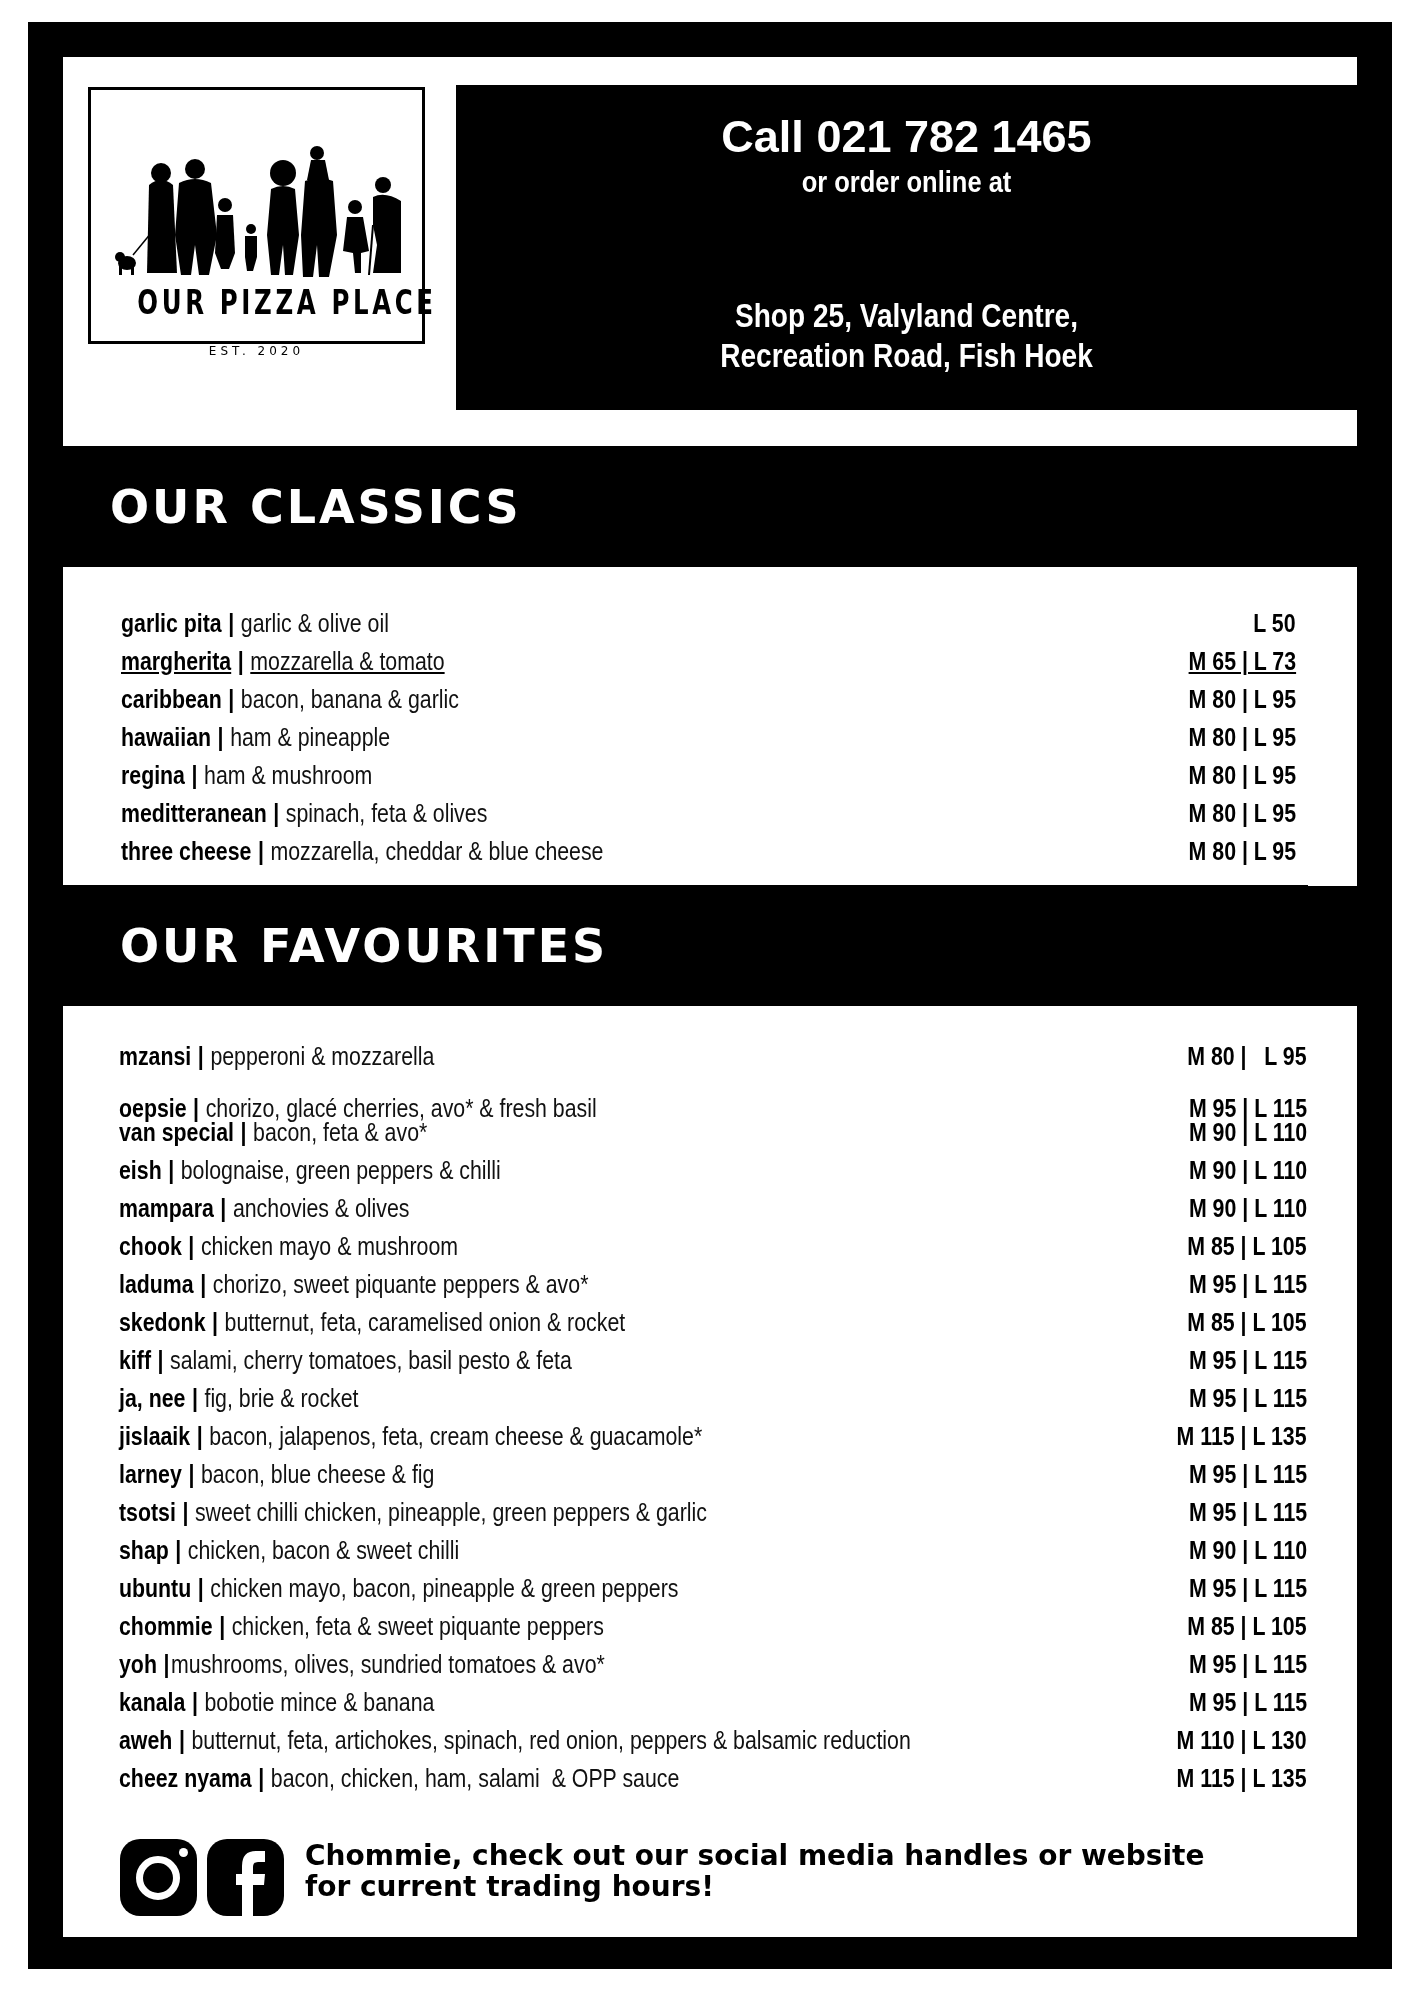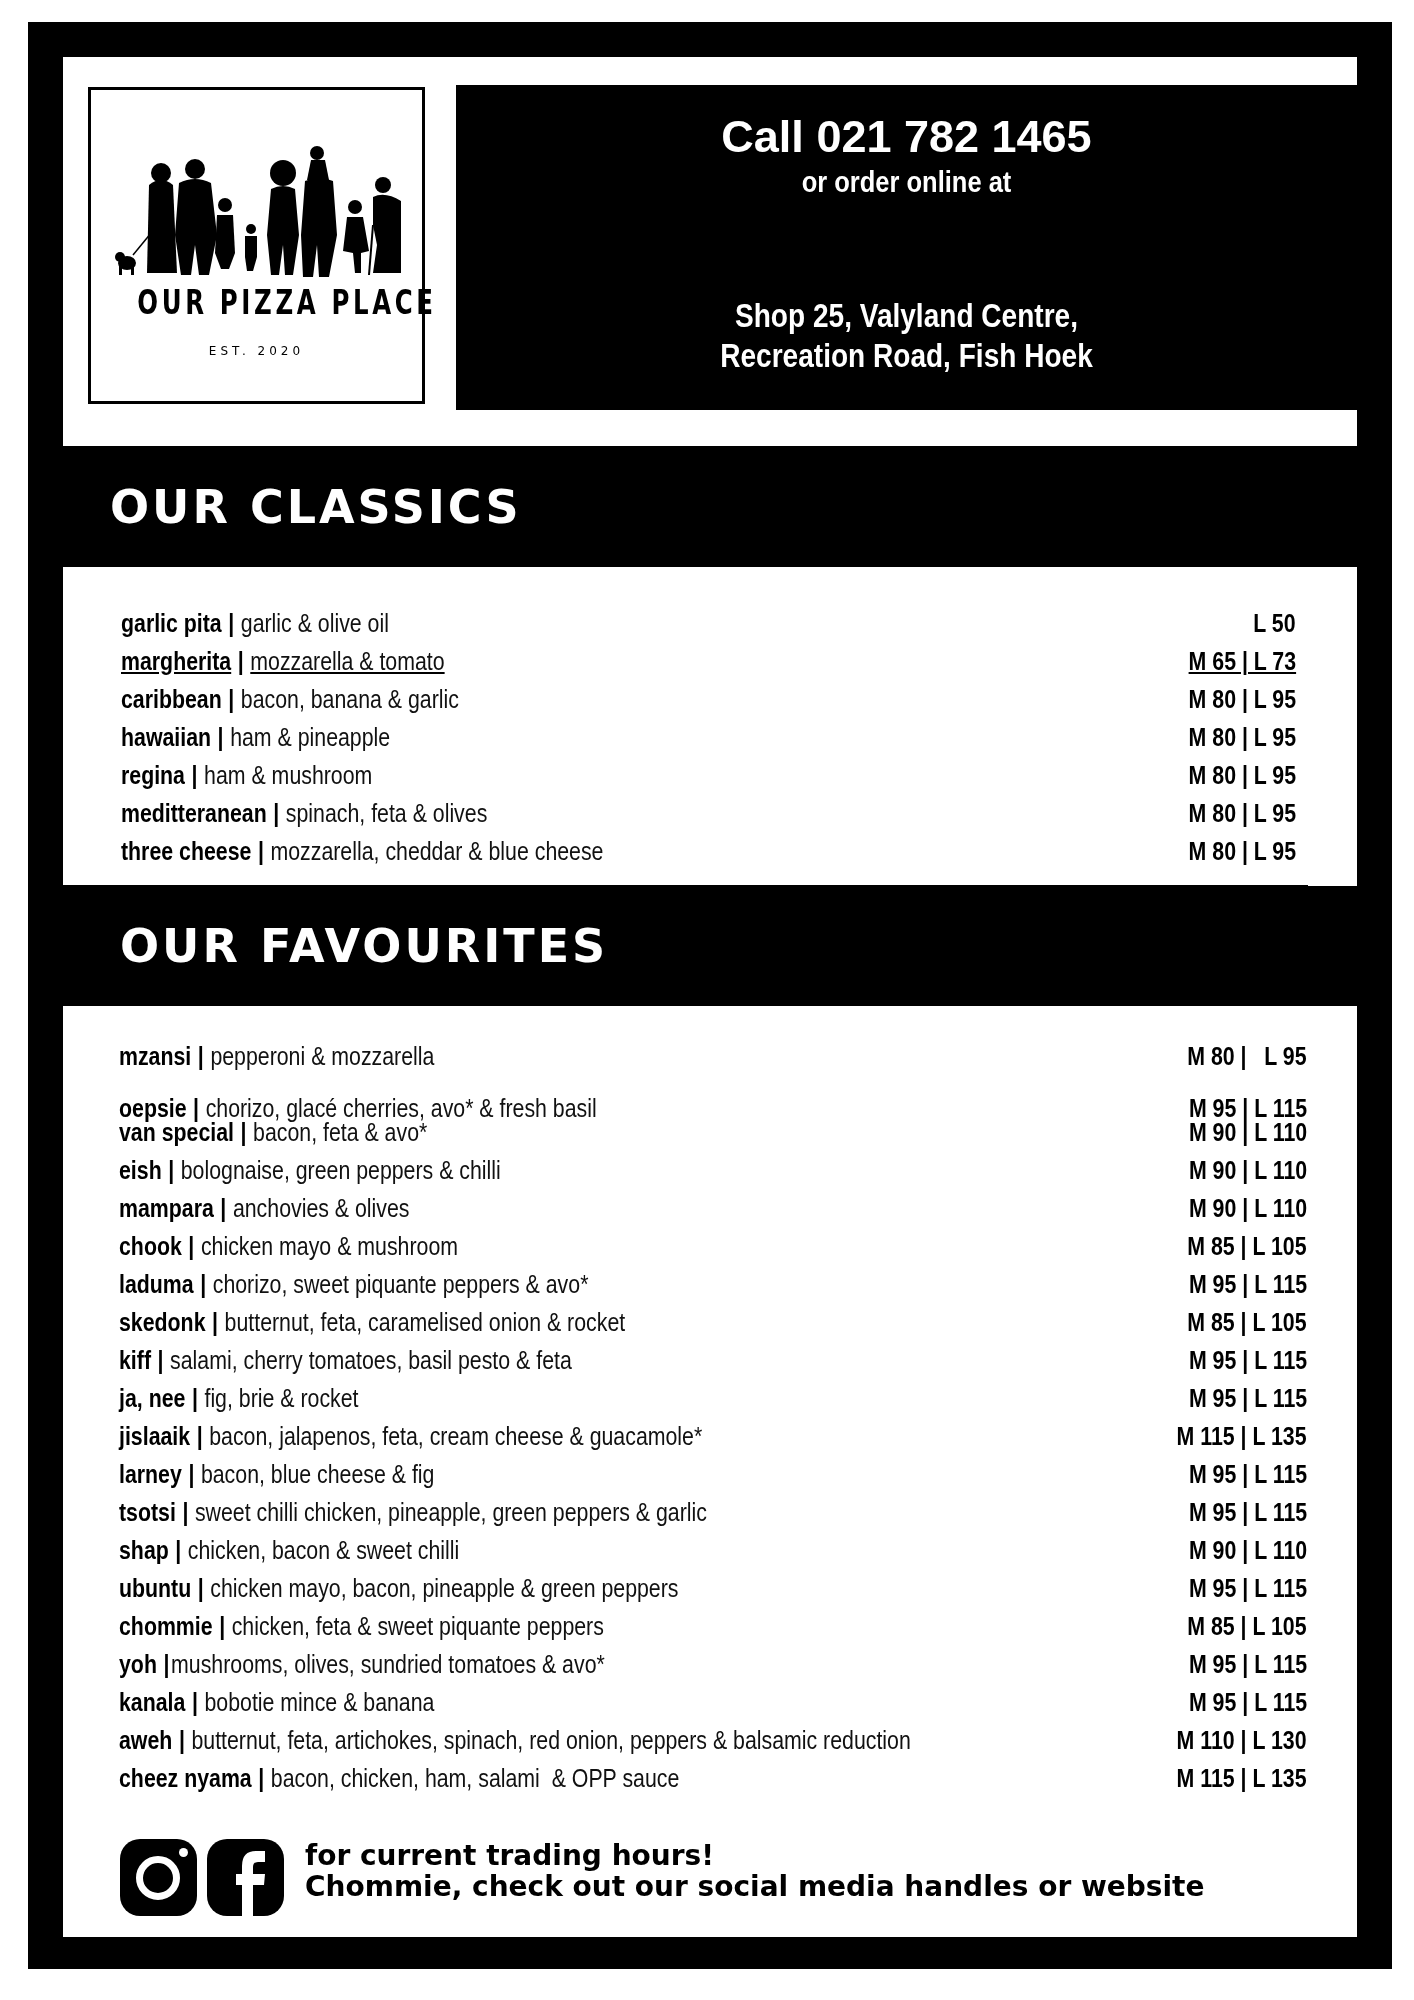--- a/index.html
+++ b/index.html
@@ -3,21 +3,21 @@
 <meta charset="utf-8">
 <style>
   * { margin: 0; padding: 0; box-sizing: border-box; }
   html, body { width: 1414px; height: 2000px; background: #ffffff; overflow: hidden; }
   body { position: relative; font-family: "Liberation Sans", sans-serif; color: #000; }
 
   .frame { position: absolute; left: 28px; top: 22px; width: 1364px; height: 1947px; background: #000; }
   .inner-white { position: absolute; background: #fff; }
 
   
-  .logo-box { position: absolute; left: 88px; top: 87px; width: 337px; height: 317px; border: 3px solid #000; background: #fff; }
+  .logo-box { position: absolute; left: 88px; top: 87px; width: 337px; height: 257px; border: 3px solid #000; background: #fff; }
   .logo-art { position: absolute; left: 20px; top: 55px; width: 295px; height: 135px; }
   .logo-title { position: absolute; left: 0; right: 0; top: 192px; text-align: center;
     font-family: "DejaVu Sans", sans-serif; font-weight: bold; font-size: 34px; letter-spacing: 5px;
     transform: scaleX(0.72); transform-origin: center; white-space: nowrap; }
   .logo-est { position: absolute; left: 0; right: 0; top: 254px; text-align: center;
     font-family: "DejaVu Sans", sans-serif; font-size: 12px; letter-spacing: 4px; }
 
   
   .contact-box { position: absolute; left: 456px; top: 85px; width: 936px; height: 325px; background: #000; color: #fff; }
   .contact-inner { position: absolute; left: 0; width: 901px; text-align: center; }
@@ -335,15 +335,15 @@
 <div class="icon" style="left:120px; top:1839px;">
   <div class="ig-ring"></div>
   <div class="ig-dot"></div>
 </div>
 <div class="icon" style="left:207px; top:1839px;">
   <svg viewBox="0 0 77 77" width="77" height="77" style="position:absolute;left:0;top:0;">
     <path d="M46 77 V46 H57 L58 35 H46 V28 Q46 23 51 23 H58 V12 H49 Q35 12 35 27 V35 H29 V46 H35 V77 Z" fill="#fff"></path>
   </svg>
 </div>
 <div class="footer-text">
+  <div>Chommie, check out our social media handles or website</div>
   <div>for current trading hours!</div>
-  <div>Chommie, check out our social media handles or website</div>
 </div>
 
 </body></html>

